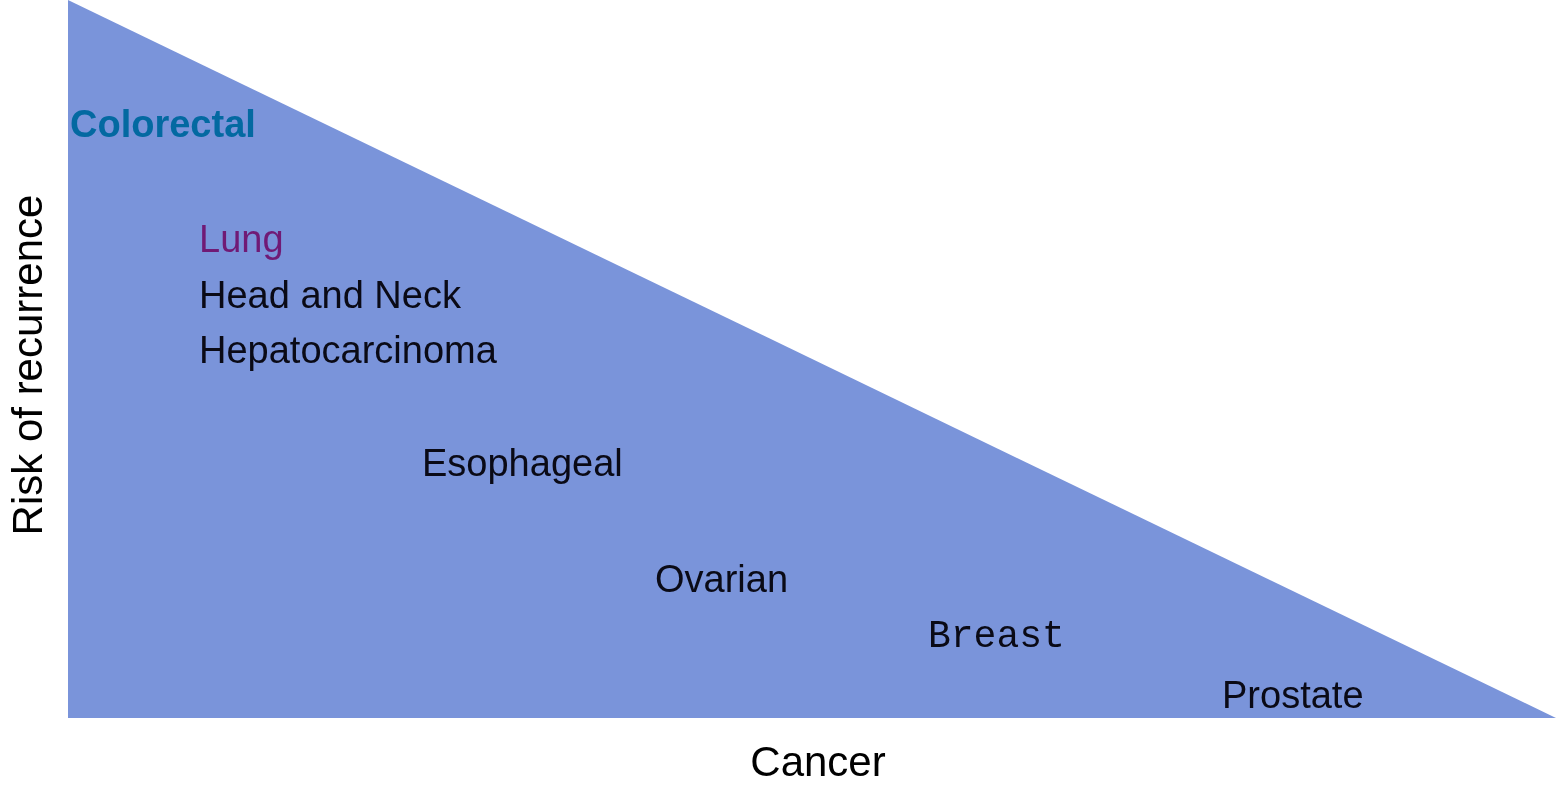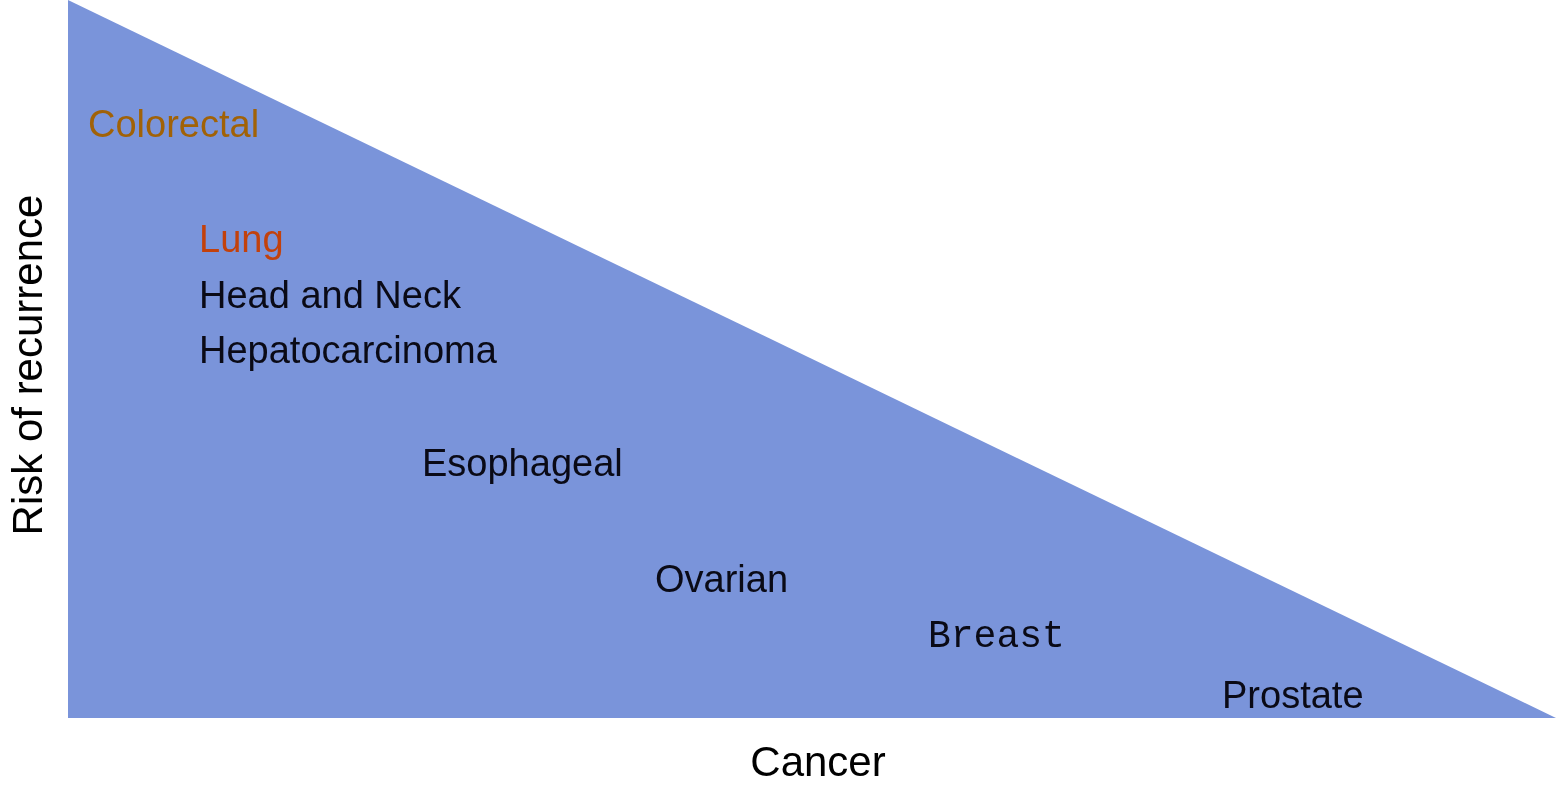--- a/index.html
+++ b/index.html
@@ -60,22 +60,22 @@
 <div id="figure" style="background: rgb(255, 255, 255); width: 1561px; height: 788px;">
 
   <svg id="triangle-svg" viewBox="0 0 1561 788" aria-hidden="true">
     <polygon points="68,0 1556,718 68,718" fill="#7a94da"></polygon>
   </svg>
 
   <div class="axis-label" id="y-axis-label">Risk of recurrence</div>
 
   <div class="axis-label" id="x-axis-label">Cancer</div>
 
-  <div class="cancer-label" style="left: 88px; top: 105px; color: #a16207;">Colorectal</div>
-  <div class="cancer-label" style="left: 199px; top: 220px; color: #c2410c;">Lung</div>
+  <div class="cancer-label" style="left: 70px; top: 105px; color: #0369a1; font-weight: bold;">Colorectal</div>
+  <div class="cancer-label" style="left: 199px; top: 220px; color: #701a75;">Lung</div>
   <div class="cancer-label" style="left: 199px; top: 276px; color: rgb(10, 10, 22); text-align: right;">Head and Neck</div>
   <div class="cancer-label" style="left: 422px; top: 444px; color: rgb(10, 10, 22);">Esophageal</div>
   <div class="cancer-label" style="left: 199px; top: 331px; color: rgb(10, 10, 22);">Hepatocarcinoma</div>
   <div class="cancer-label" style="left: 655px; top: 560px; color: rgb(10, 10, 22);">Ovarian</div>
   <div class="cancer-label" style="left: 928px; top: 618px; color: rgb(10, 10, 22); font-family: Liberation Mono, monospace;">Breast</div>
   <div class="cancer-label" style="left: 1222px; top: 676px; color: rgb(10, 10, 22);">Prostate</div>
 
 </div>
 
 </body></html>

